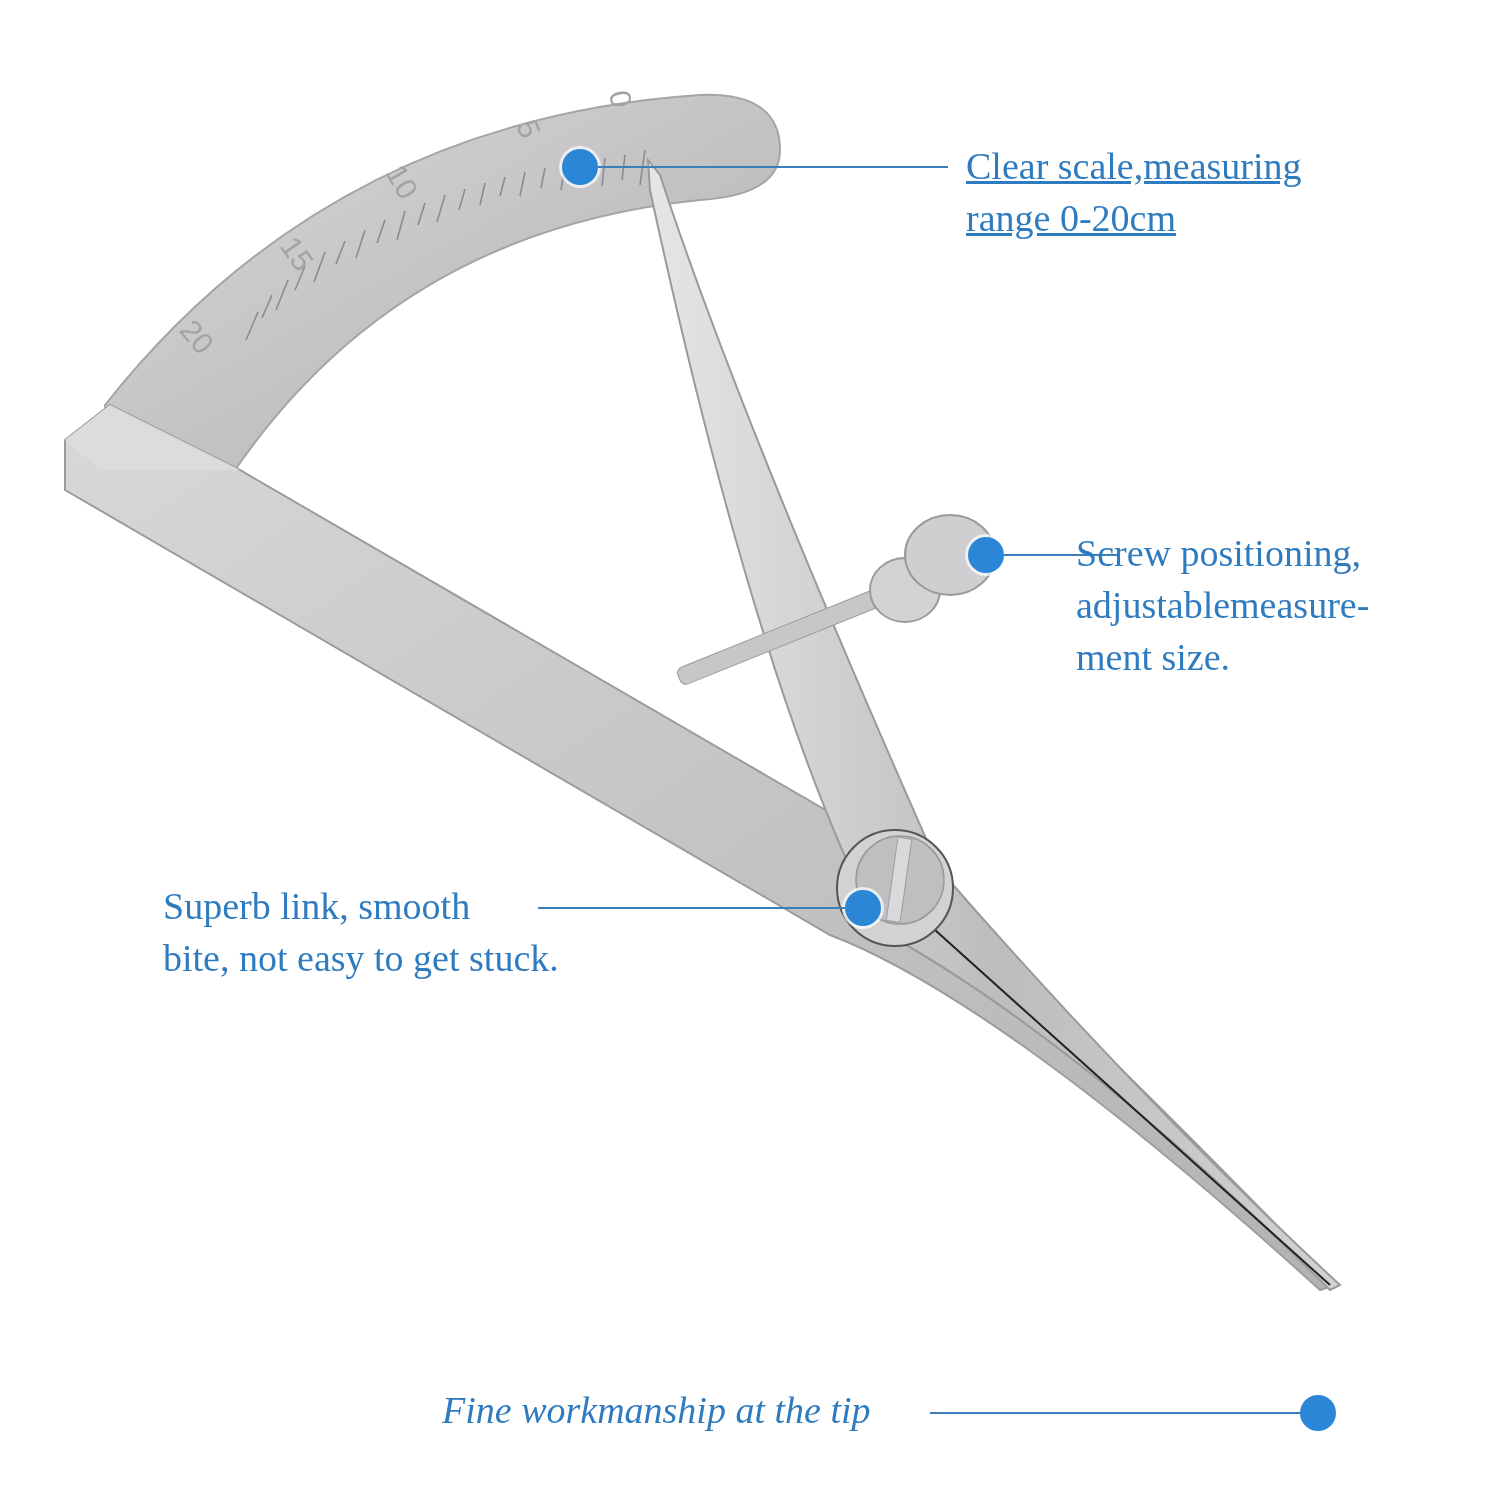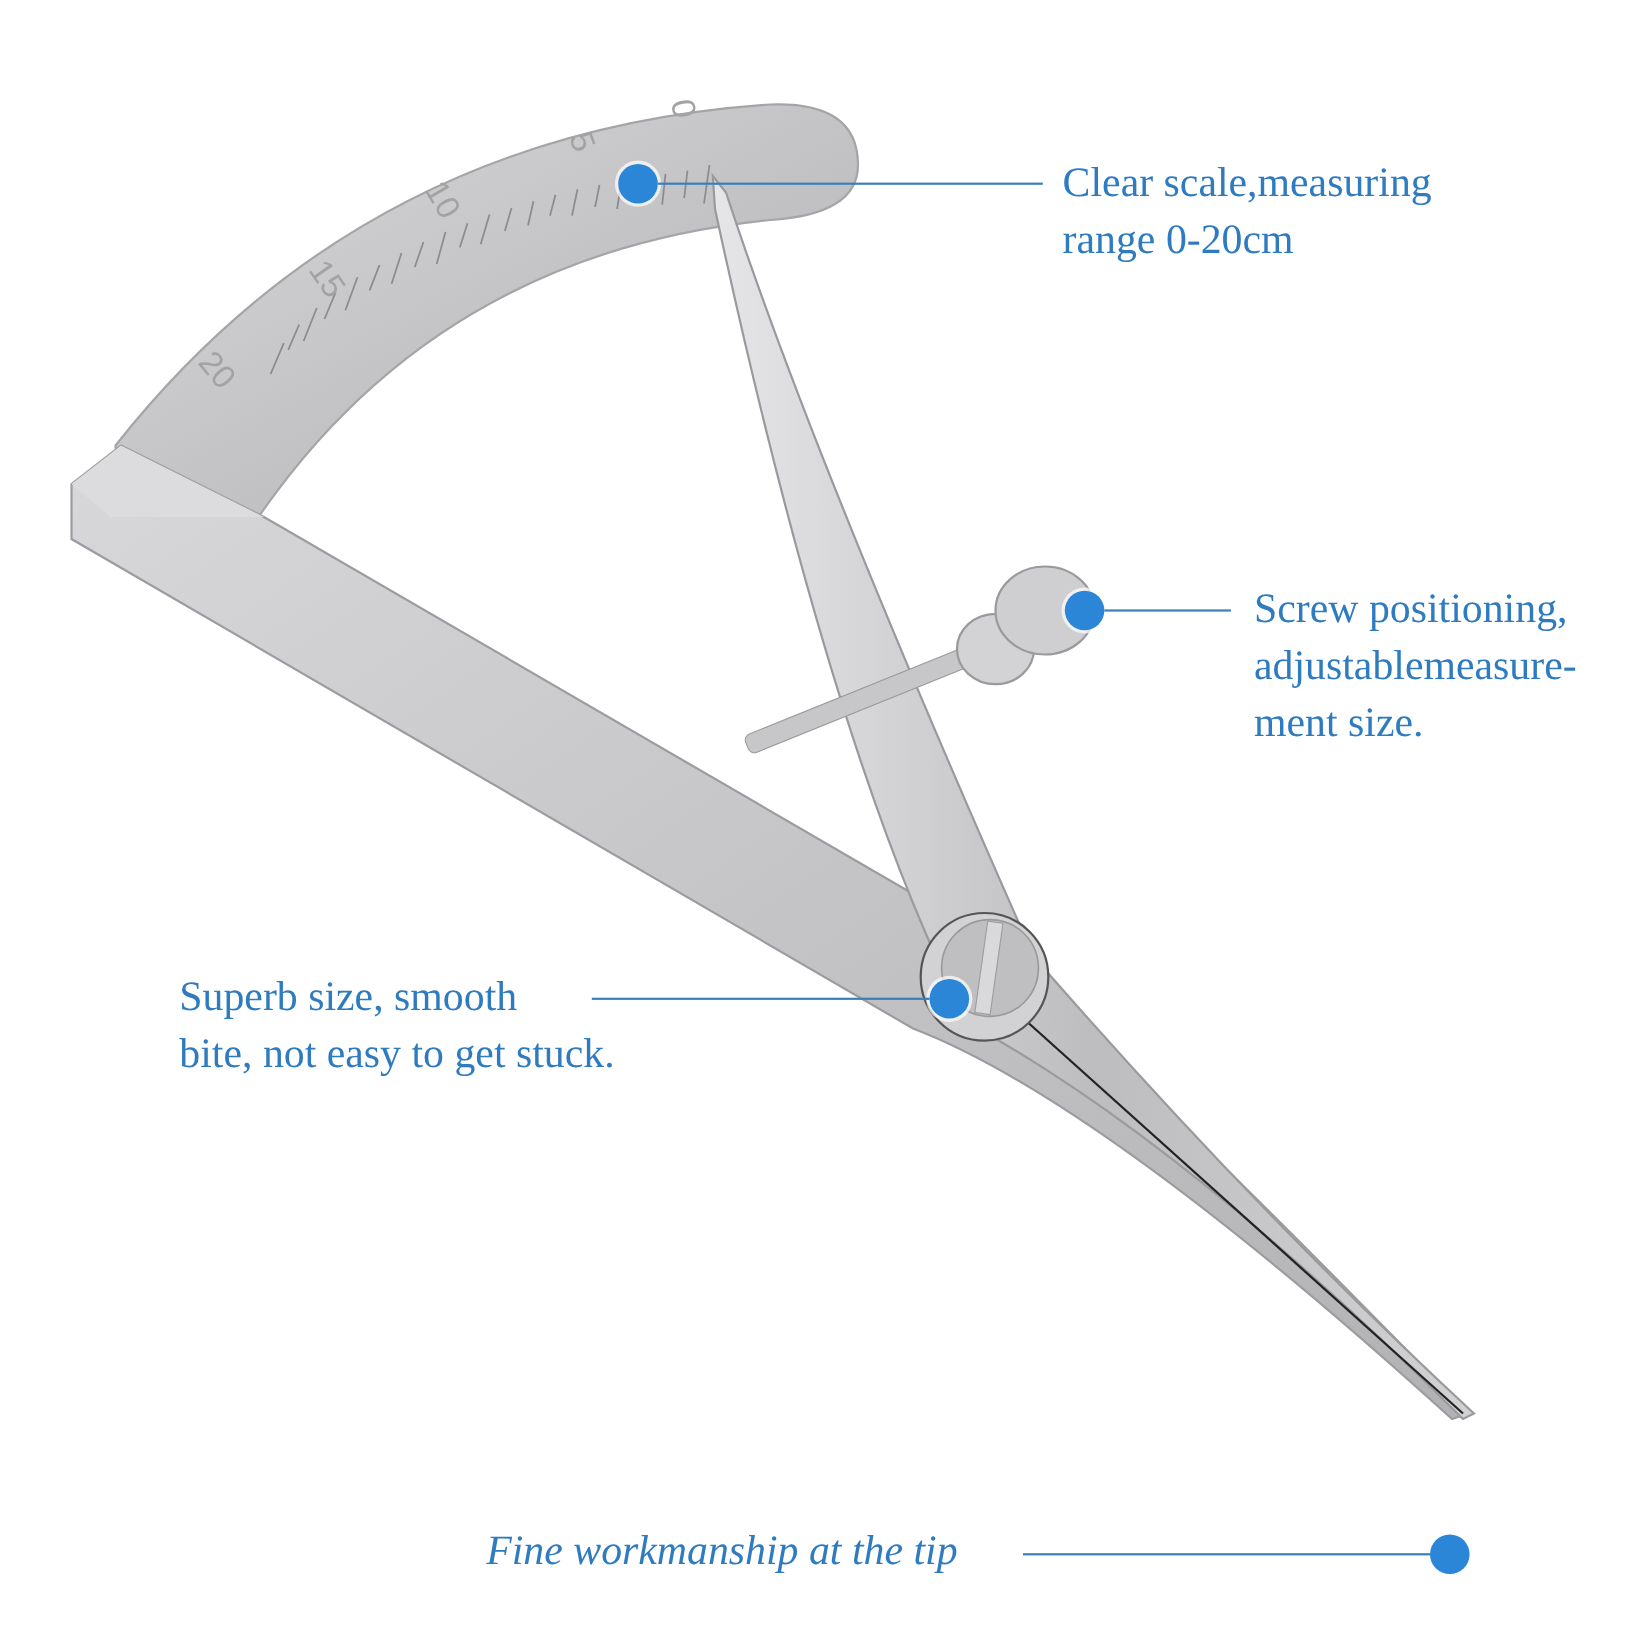--- a/index.html
+++ b/index.html
@@ -96,30 +96,30 @@
   <div>
     <span style="position:absolute;left:612px;top:82px;font-family:'Liberation Sans',sans-serif;font-size:30px;color:#a3a3a6;transform:rotate(80deg);">0</span>
     <span style="position:absolute;left:520px;top:112px;font-family:'Liberation Sans',sans-serif;font-size:30px;color:#a3a3a6;transform:rotate(70deg);">5</span>
     <span style="position:absolute;left:385px;top:165px;font-family:'Liberation Sans',sans-serif;font-size:30px;color:#a3a3a6;transform:rotate(60deg);">10</span>
     <span style="position:absolute;left:280px;top:237px;font-family:'Liberation Sans',sans-serif;font-size:30px;color:#a3a3a6;transform:rotate(55deg);">15</span>
     <span style="position:absolute;left:180px;top:320px;font-family:'Liberation Sans',sans-serif;font-size:30px;color:#a3a3a6;transform:rotate(50deg);">20</span>
   </div>
 
   <div class="dot" style="left:580px;top:167px;"></div>
   <div class="line" style="left:598px;top:166px;width:350px;"></div>
-  <div class="callout-text" style="left:966px;top:140px;">Clear scale,measuring
+  <div class="callout-text" style="left:966px;top:140px;text-decoration:underline;">Clear scale,measuring
 range 0-20cm</div>
 
   <div class="dot" style="left:986px;top:555px;"></div>
   <div class="line" style="left:1004px;top:554px;width:115px;"></div>
-  <div class="callout-text" style="left:1140px;top:527px;">Screw positioning,
+  <div class="callout-text" style="left:1076px;top:527px;">Screw positioning,
 adjustablemeasure-
 ment size.</div>
 
   <div class="dot" style="left:863px;top:908px;"></div>
   <div class="line" style="left:538px;top:907px;width:307px;"></div>
-  <div class="callout-text" style="left:163px;top:880px;">Superb size, smooth
+  <div class="callout-text" style="left:163px;top:880px;">Superb link, smooth
 bite, not easy to get stuck.</div>
 
   <div class="dot" style="left:1318px;top:1413px;"></div>
   <div class="line" style="left:930px;top:1412px;width:370px;"></div>
   <div class="callout-text" style="left:442px;top:1384px;font-style:italic;">Fine workmanship at the tip</div>
 </div>
 
 </body></html>

